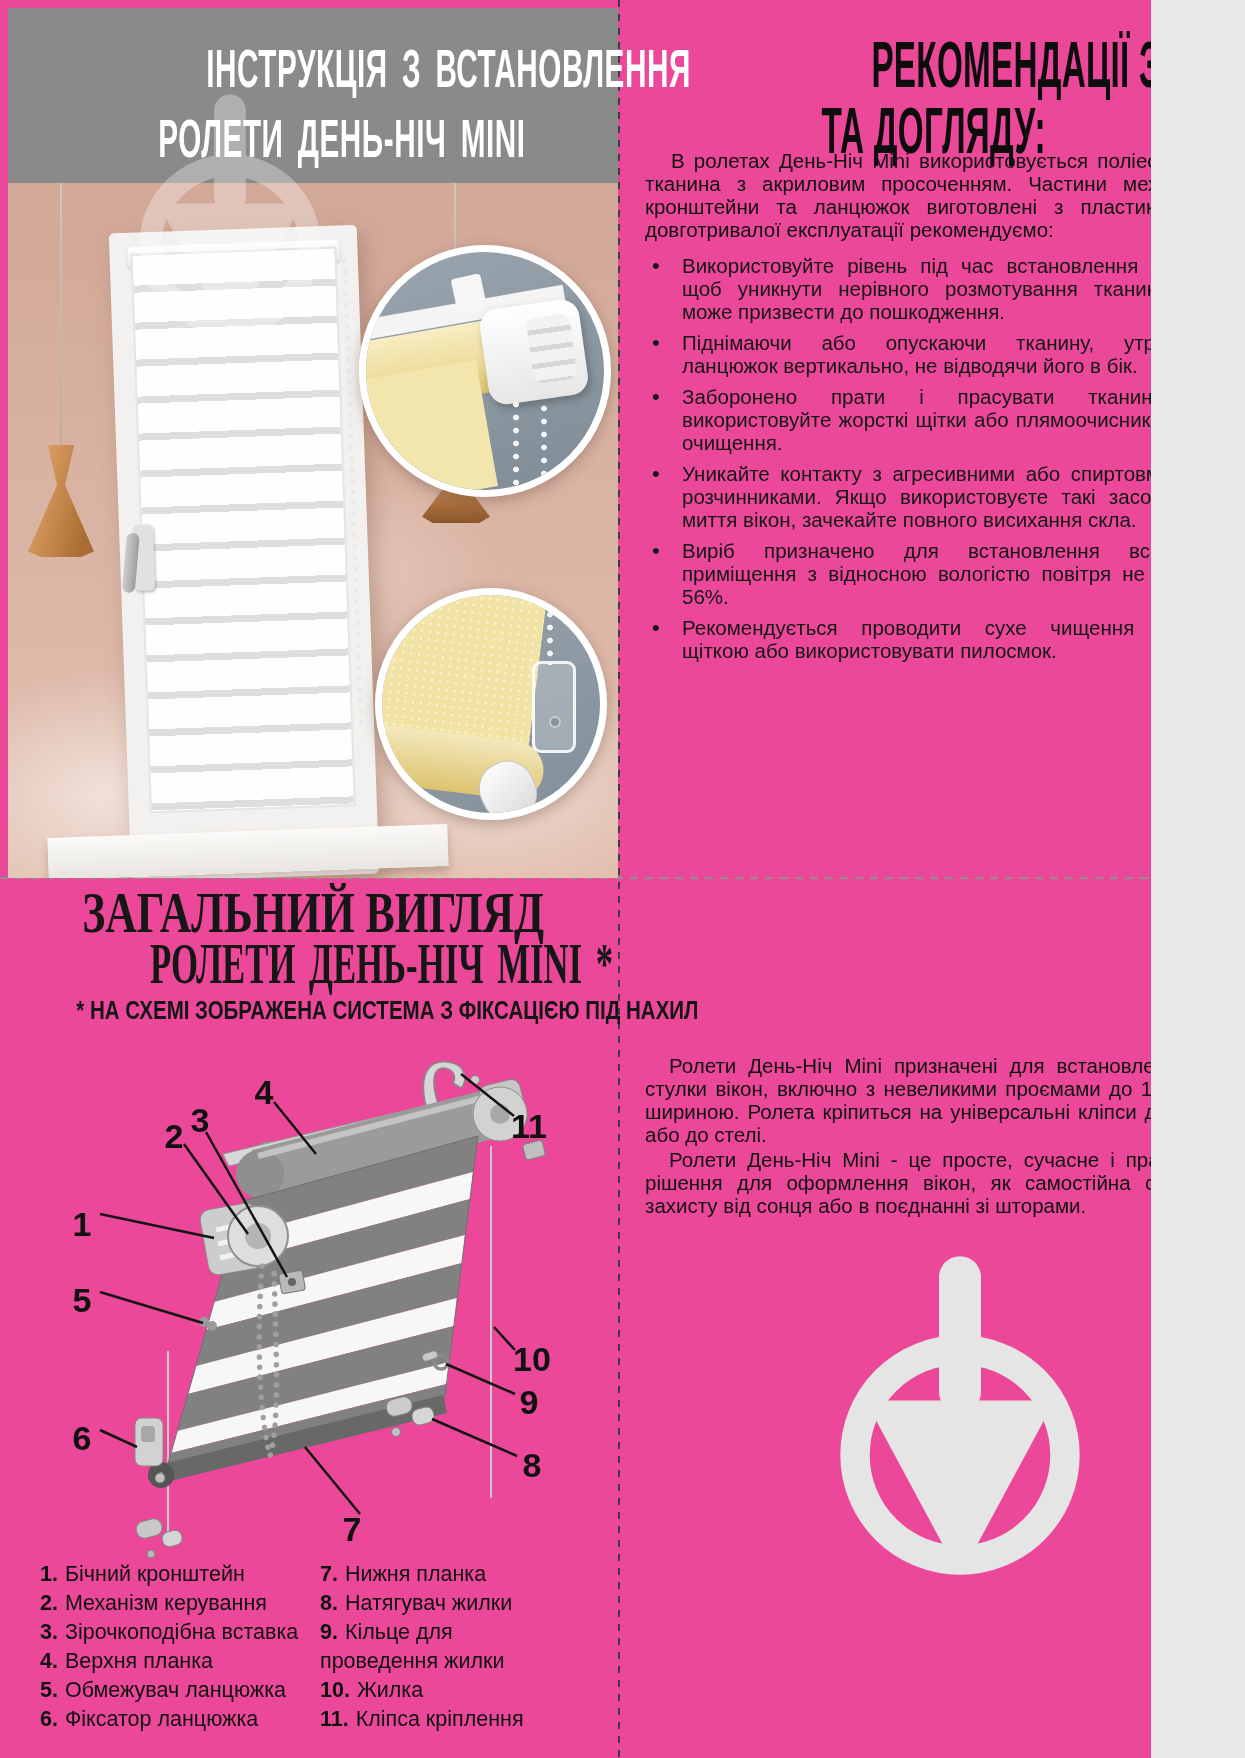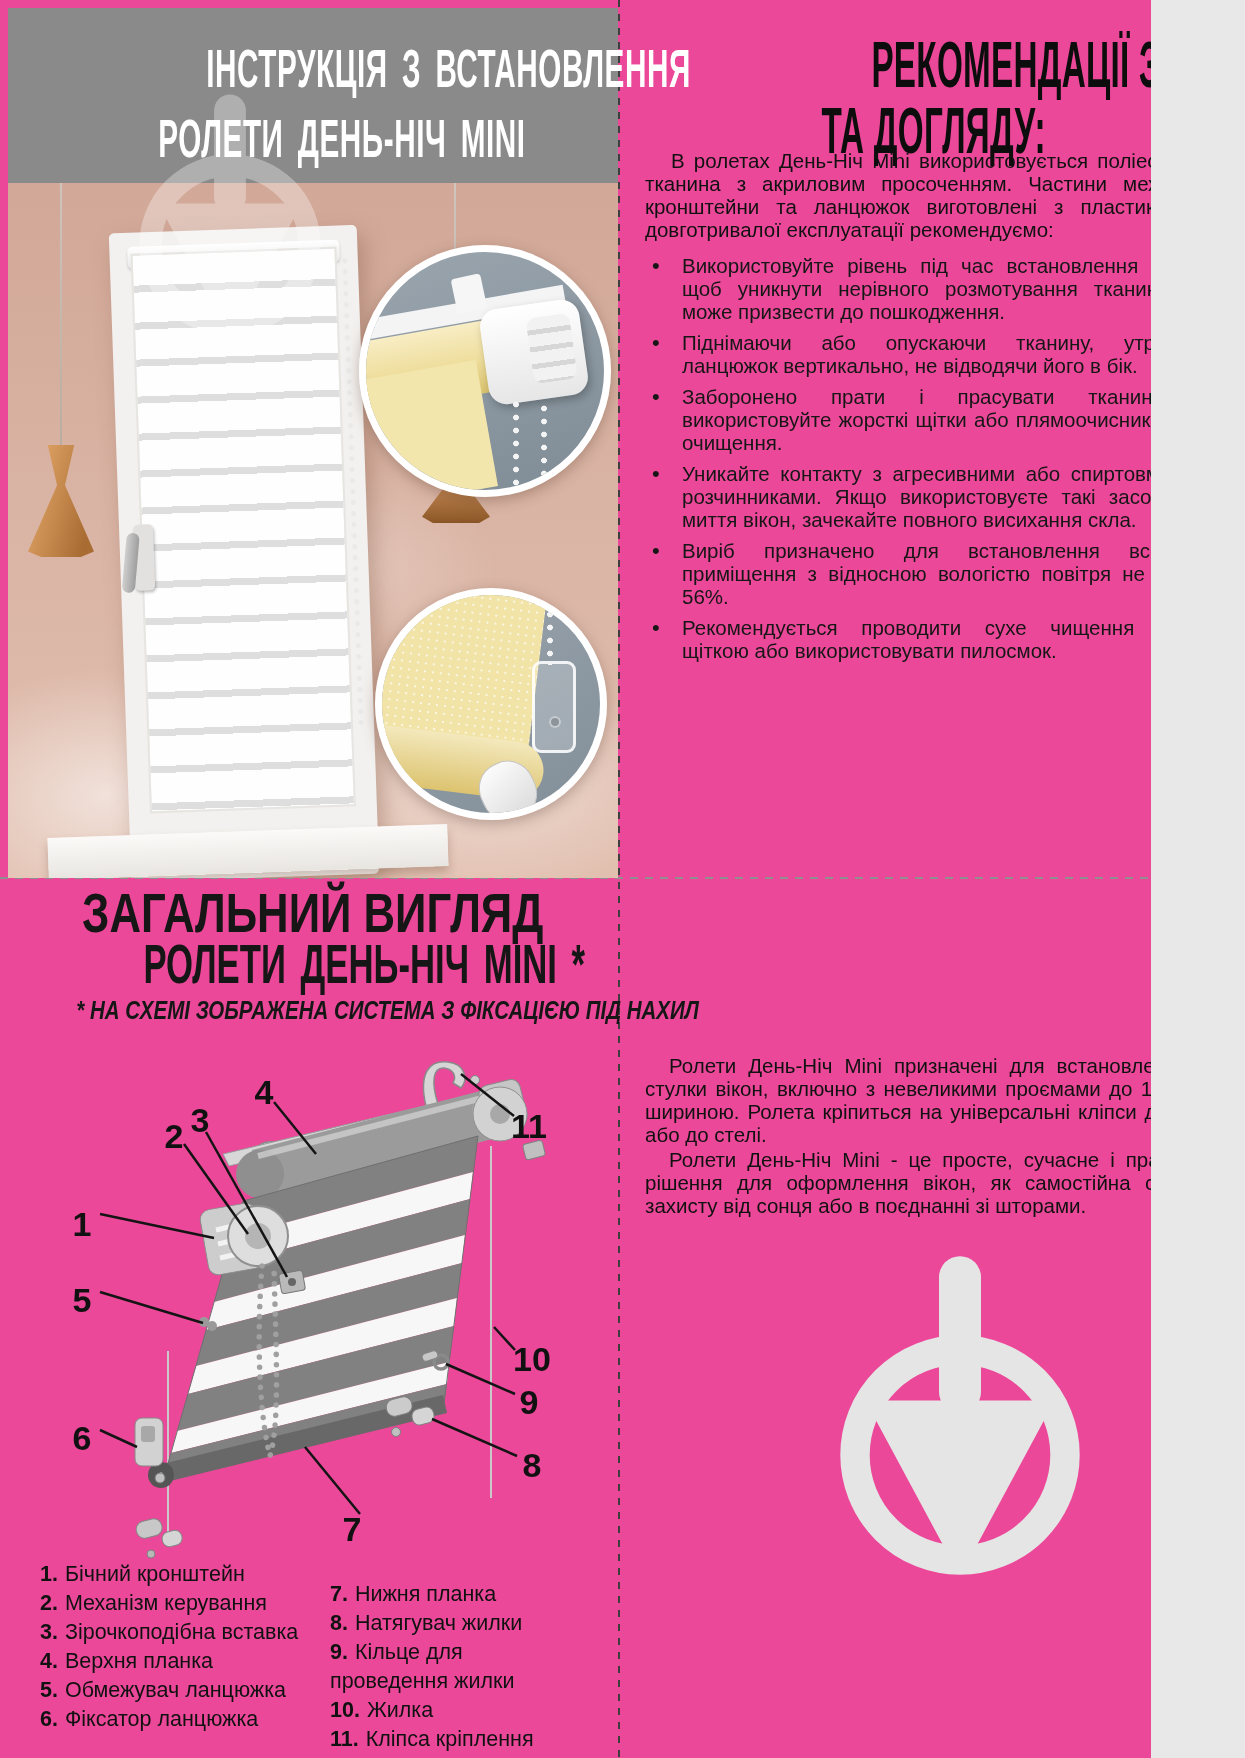--- a/index.html
+++ b/index.html
@@ -86,30 +86,30 @@
   .body-text{font-size:20.5px;line-height:23px;text-align:justify;color:#111;}
   .intro{left:645px;top:149px;width:578px;text-indent:26px;}
   .blist{left:645px;top:254px;width:578px;list-style:none;margin:0;padding:0;}
   .blist li{position:relative;padding-left:37px;margin-bottom:8px;text-align:justify;
             font-size:20.5px;line-height:23px;}
   .blist li::before{content:"\2022";position:absolute;left:7px;top:0;font-size:22px;}
   .pur-body{left:645px;top:1054px;width:578px;}
   .pur-body p{margin:0 0 2px 0;text-indent:24px;}
 
   
-  .ov-title{left:8px;top:888px;width:610px;text-align:center;}
+  .ov-title{left:8px;top:888px;width:610px;text-align:center;font-family:Liberation Serif, serif;}
   .ov-title .l1{font-weight:700;font-size:56px;line-height:50px;transform:scaleX(0.78);}
   .ov-title .l2{font-weight:700;font-size:56px;line-height:52px;transform:scaleX(0.62);word-spacing:8px;}
-  .ov-sub{left:8px;top:996px;width:610px;text-align:center;font-style:italic;}
+  .ov-sub{left:8px;top:996px;width:610px;text-align:center;}
   .ov-sub .cond{font-weight:700;font-size:25px;transform:scaleX(0.82);}
   .diagram{left:8px;top:1026px;}
   .legend{font-size:21.5px;line-height:29px;color:#111;}
   .legend b{margin-right:7px;}
   .leg-l{left:40px;top:1560px;width:285px;}
-  .leg-r{left:330px;top:1560px;width:252px;margin-top:20px;}
+  .leg-r{left:320px;top:1560px;width:252px;}
 
   
   .foot-rule{left:1202px;top:1698px;width:2px;height:60px;background:#a9a9a9;}
   .pagenum{left:1211px;top:1696px;font-size:21px;color:#2b2b2b;}
 </style>
 </head>
 <body>
 
 <div class="page">
 

